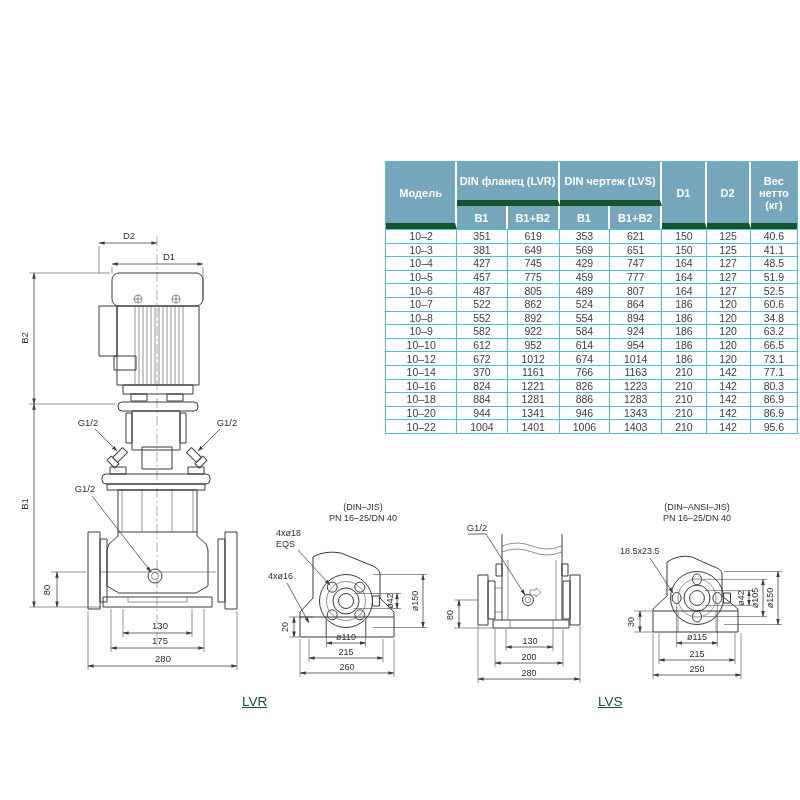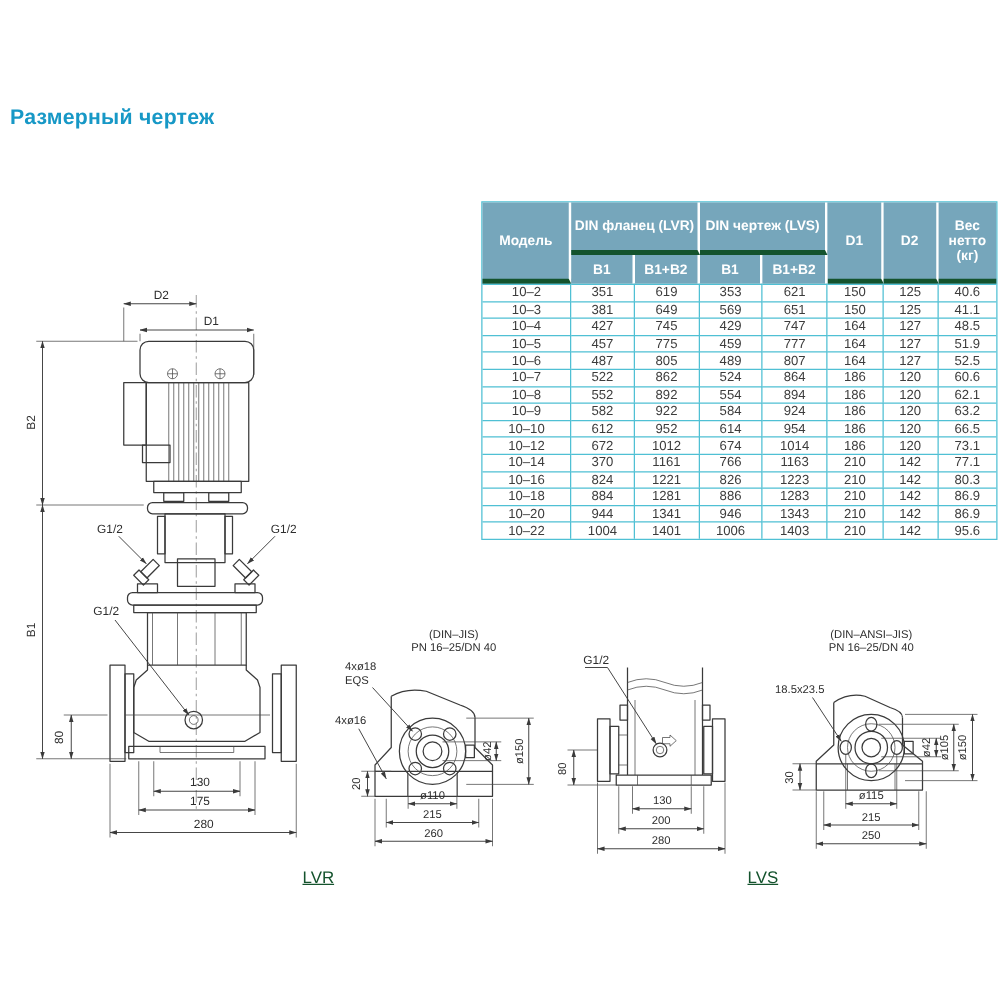--- a/index.html
+++ b/index.html
@@ -5,21 +5,21 @@
   html,body{margin:0;padding:0;background:#fff;}
   .page{position:relative;width:800px;height:800px;background:#fff;overflow:hidden;
         font-family:"Liberation Sans",sans-serif;}
   .title{position:absolute;left:8px;top:84px;margin:0;font-size:17px;font-weight:bold;
          color:#1798c6;letter-spacing:0.2px;}
   
   .tablewrap{position:absolute;left:385px;top:161px;width:411px;border:1px solid #4fc0d4;}
   table{border-collapse:separate;border-spacing:0;width:100%;table-layout:fixed;}
   th{background:#76a6bb;color:#fff;font-size:11px;font-weight:bold;line-height:12px;
      text-align:center;vertical-align:middle;padding:1px 0;
-     border-right:2px solid #fff;border-bottom:4px solid #14532d;}
+     border-right:2px solid #fff;border-bottom:6px solid #14532d;}
   th.last{border-right:none;}
   thead tr.group th{height:36px;}
   thead tr.sub th{height:21px;border-bottom:none;}
   td{font-size:10.5px;color:#3c3c3c;text-align:center;vertical-align:middle;
      height:12.6px;line-height:12px;padding:0;
      border-right:1px solid #4fc0d4;border-top:1px solid #4fc0d4;}
   td:last-child{border-right:none;}
   
   svg{position:absolute;overflow:visible;}
   .ln{fill:none;stroke:#3a3a3a;stroke-width:1;stroke-linejoin:round;}
@@ -30,21 +30,20 @@
   .dt{font-size:9.5px;}
   .st{font-size:9px;}
   .tt{font-size:9px;}
   .dlabel{position:absolute;font-size:13.5px;color:#14532d;text-decoration:underline;}
 </style>
 </head>
 <body>
 
 <div class="page">
 
-  <h1 class="title">Размерный чертеж</h1>
 
   <div class="tablewrap">
     <table>
       <colgroup>
         <col style="width:71px">
           <col style="width:50px">
           <col style="width:52px">
         <col style="width:50px">
           <col style="width:52px">
           <col style="width:44px">
@@ -129,21 +128,21 @@
             <td>60.6</td>
           </tr>
           <tr>
             <td>10–8</td>
             <td>552</td>
             <td>892</td>
             <td>554</td>
             <td>894</td>
             <td>186</td>
             <td>120</td>
-            <td>62.1</td>
+            <td>34.8</td>
           </tr>
           <tr>
             <td>10–9</td>
             <td>582</td>
             <td>922</td>
             <td>584</td>
             <td>924</td>
             <td>186</td>
             <td>120</td>
             <td>63.2</td>

